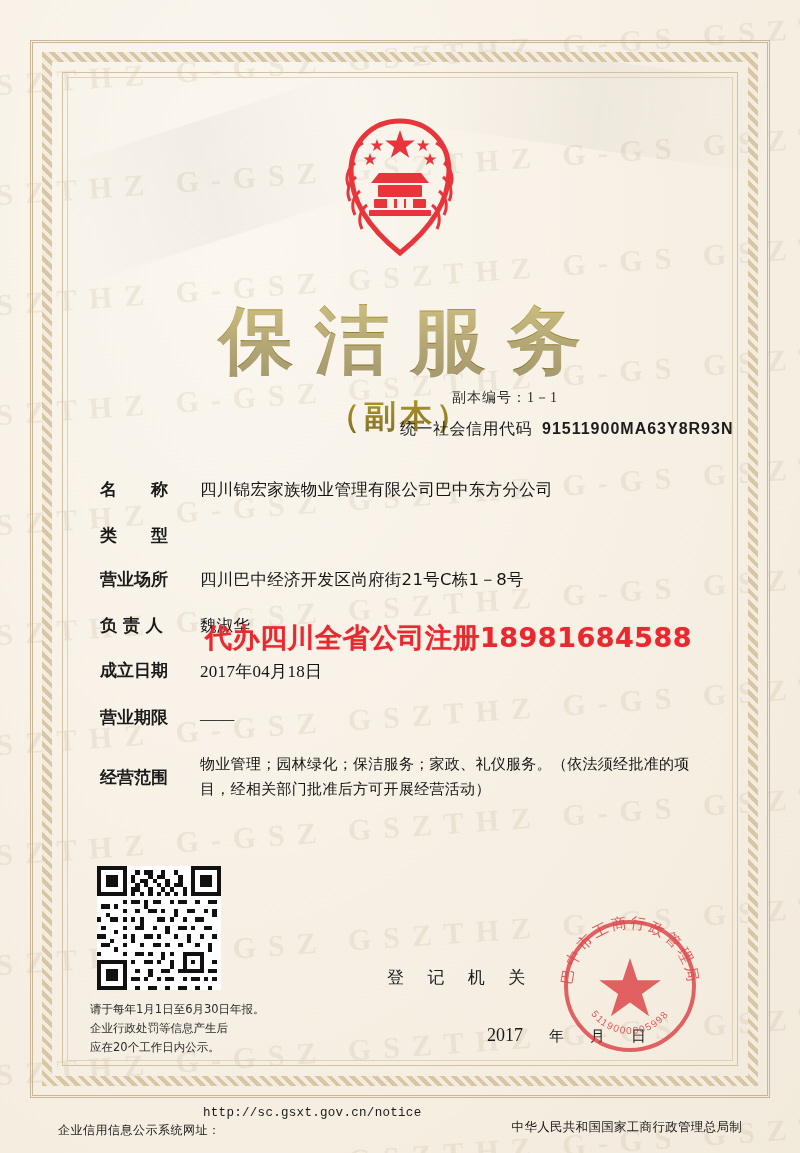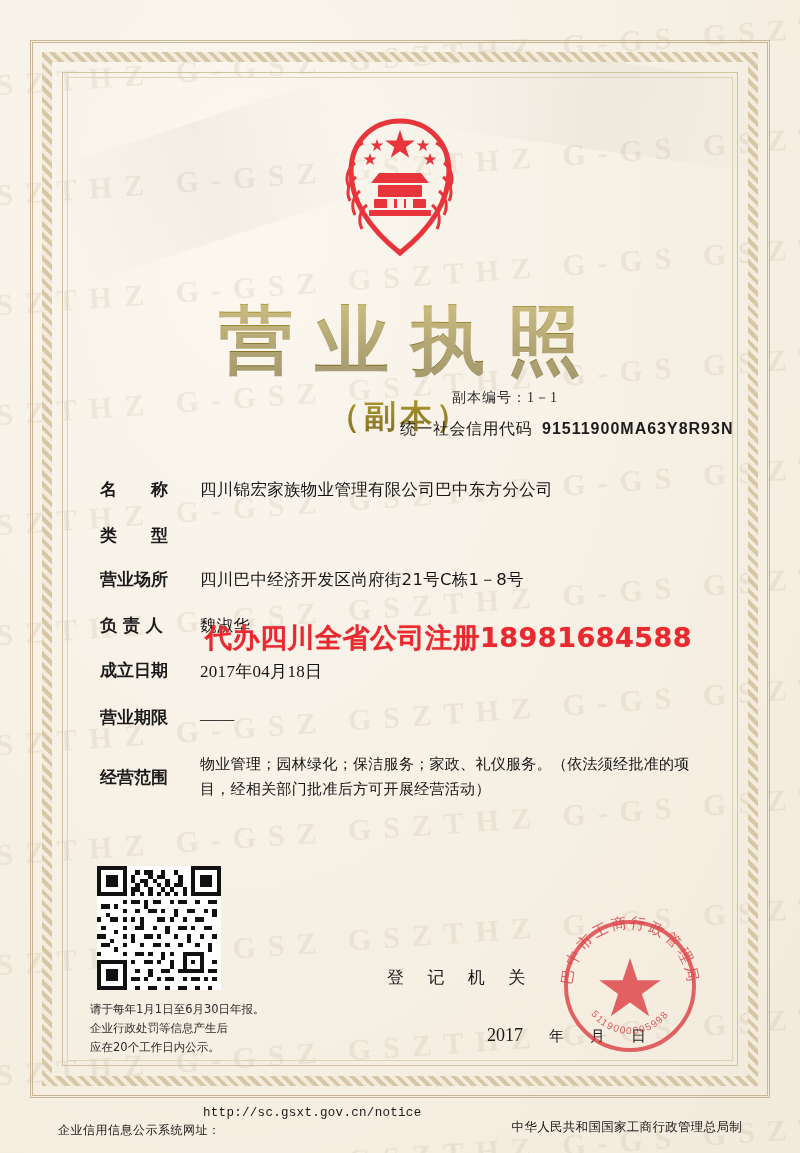--- a/index.html
+++ b/index.html
@@ -344,21 +344,21 @@
 
         <polygon points="75,17 78.6,27.6 89.8,27.6 80.8,34.2 84.2,44.8 75,38.3 65.8,44.8 69.2,34.2 60.2,27.6 71.4,27.6"></polygon>
         <polygon points="52,26 53.6,30.6 58.4,30.6 54.5,33.4 56,38 52,35.2 48,38 49.5,33.4 45.6,30.6 50.4,30.6"></polygon>
         <polygon points="45,40 46.6,44.6 51.4,44.6 47.5,47.4 49,52 45,49.2 41,52 42.5,47.4 38.6,44.6 43.4,44.6"></polygon>
         <polygon points="98,26 99.6,30.6 104.4,30.6 100.5,33.4 102,38 98,35.2 94,38 95.5,33.4 91.6,30.6 96.4,30.6"></polygon>
         <polygon points="105,40 106.6,44.6 111.4,44.6 107.5,47.4 109,52 105,49.2 101,52 102.5,47.4 98.6,44.6 103.4,44.6"></polygon>
       </g>
     </svg>
   </div>
 
-  <div class="main-title">营业执照</div>
+  <div class="main-title">保洁服务</div>
   <div class="sub-title">（副本）</div>
 
   <div class="copy-number">
     <span>副本编号：</span><span>1－1</span>
   </div>
 
   <div class="credit-code">
     <span>统一社会信用代码</span><span class="code-value">91511900MA63Y8R93N</span>
   </div>
 

